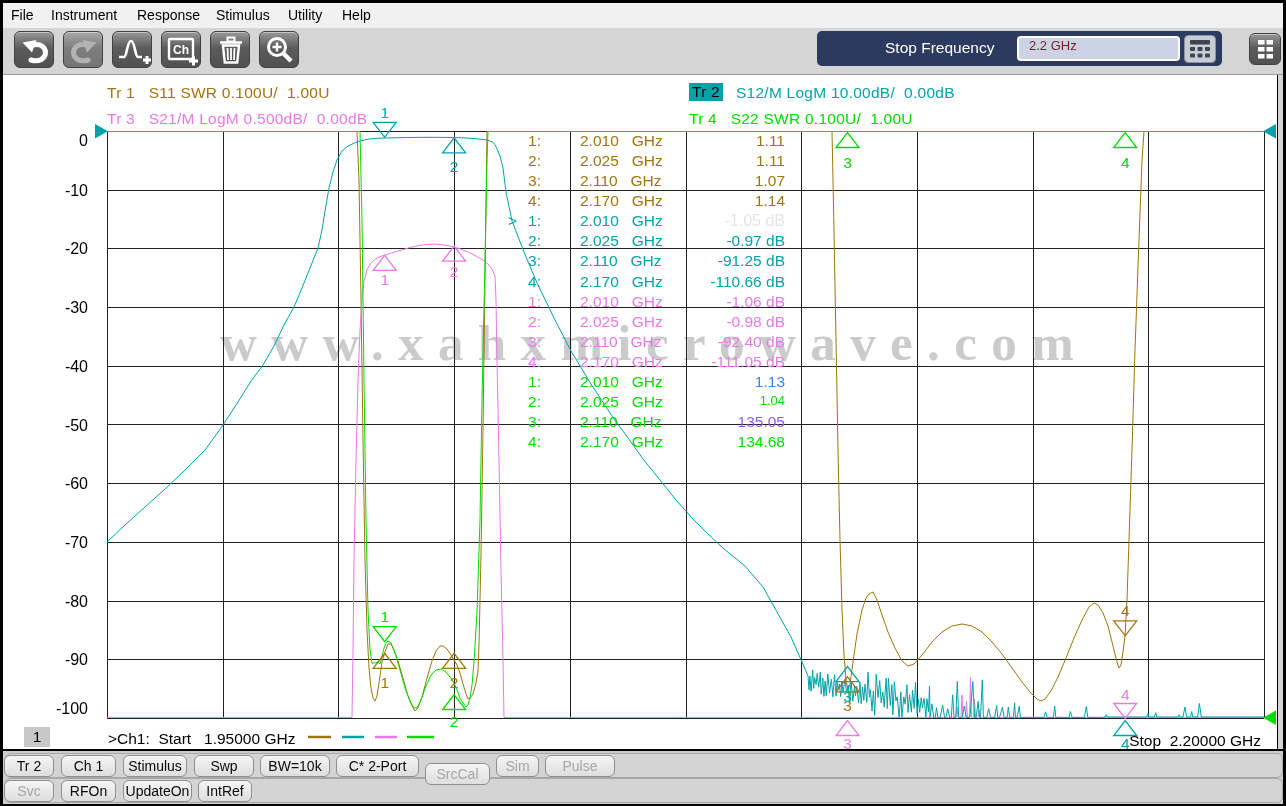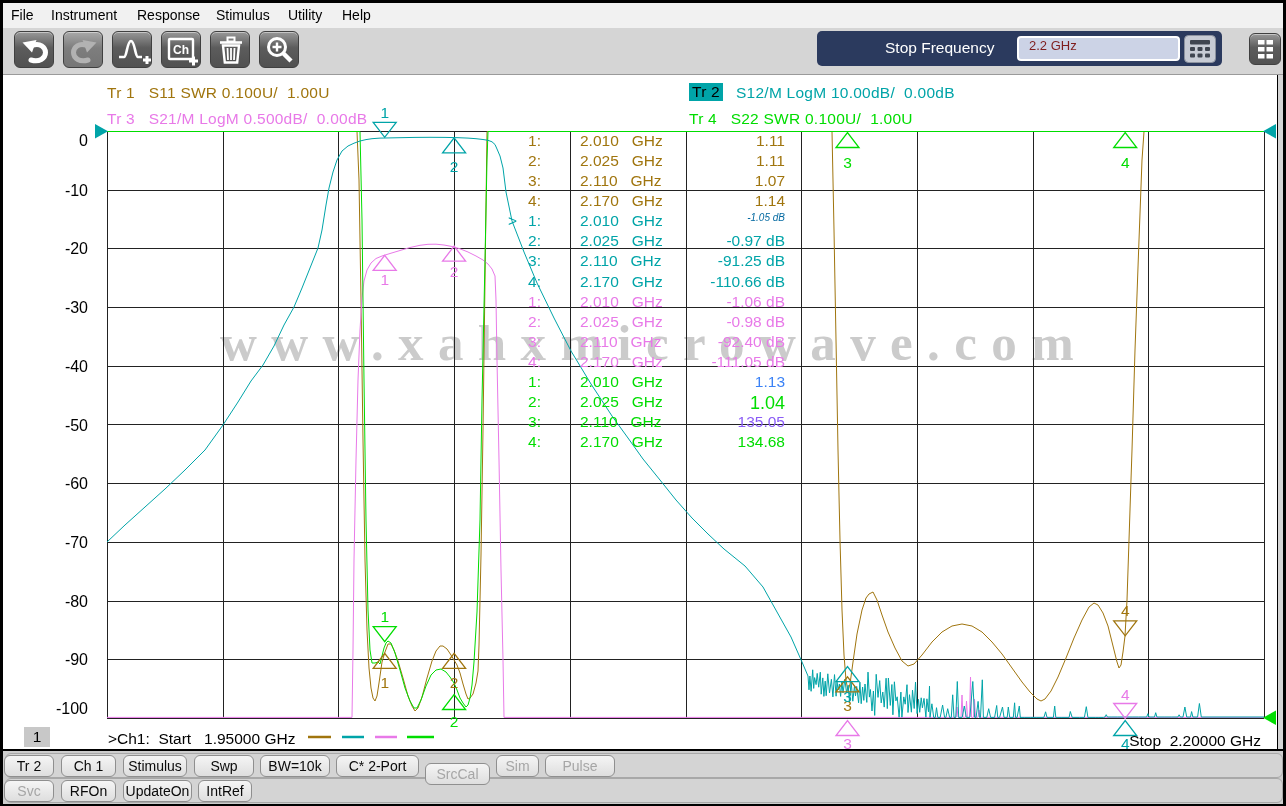--- a/index.html
+++ b/index.html
@@ -196,21 +196,21 @@
 <div style="position:absolute;left:655px;top:151.8px;width:130px;text-align:right;color:#a0750e;font-size:15.5px;">1.11</div>
 <div style="position:absolute;left:490px;top:171.9px;width:51px;text-align:right;color:#a0750e;font-size:15.5px;">3:</div>
 <div style="position:absolute;left:580px;top:171.9px;color:#a0750e;font-size:15.5px;">2.110&nbsp;&nbsp;&nbsp;GHz</div>
 <div style="position:absolute;left:655px;top:171.9px;width:130px;text-align:right;color:#a0750e;font-size:15.5px;">1.07</div>
 <div style="position:absolute;left:490px;top:192.1px;width:51px;text-align:right;color:#a0750e;font-size:15.5px;">4:</div>
 <div style="position:absolute;left:580px;top:192.1px;color:#a0750e;font-size:15.5px;">2.170&nbsp;&nbsp;&nbsp;GHz</div>
 <div style="position:absolute;left:655px;top:192.1px;width:130px;text-align:right;color:#a0750e;font-size:15.5px;">1.14</div>
 <div style="position:absolute;left:508px;top:212.2px;color:#00a4a8;font-size:15.5px;">&gt;</div>
 <div style="position:absolute;left:490px;top:212.2px;width:51px;text-align:right;color:#00a4a8;font-size:15.5px;">1:</div>
 <div style="position:absolute;left:580px;top:212.2px;color:#00a4a8;font-size:15.5px;">2.010&nbsp;&nbsp;&nbsp;GHz</div>
-<div style="position:absolute;left:655px;top:212.2px;width:130px;text-align:right;color:#0369a1;font-size:10px;font-style:italic;">-1.05 dB</div>
+<div style="position:absolute;left:655px;top:212.2px;width:130px;text-align:right;color:#e5e5e5;font-size:16px;">-1.05 dB</div>
 <div style="position:absolute;left:490px;top:232.2px;width:51px;text-align:right;color:#00a4a8;font-size:15.5px;">2:</div>
 <div style="position:absolute;left:580px;top:232.2px;color:#00a4a8;font-size:15.5px;">2.025&nbsp;&nbsp;&nbsp;GHz</div>
 <div style="position:absolute;left:655px;top:232.2px;width:130px;text-align:right;color:#00a4a8;font-size:15.5px;">-0.97 dB</div>
 <div style="position:absolute;left:490px;top:252.4px;width:51px;text-align:right;color:#00a4a8;font-size:15.5px;">3:</div>
 <div style="position:absolute;left:580px;top:252.4px;color:#00a4a8;font-size:15.5px;">2.110&nbsp;&nbsp;&nbsp;GHz</div>
 <div style="position:absolute;left:655px;top:252.4px;width:130px;text-align:right;color:#00a4a8;font-size:15.5px;">-91.25 dB</div>
 <div style="position:absolute;left:490px;top:272.5px;width:51px;text-align:right;color:#00a4a8;font-size:15.5px;">4:</div>
 <div style="position:absolute;left:580px;top:272.5px;color:#00a4a8;font-size:15.5px;">2.170&nbsp;&nbsp;&nbsp;GHz</div>
 <div style="position:absolute;left:655px;top:272.5px;width:130px;text-align:right;color:#00a4a8;font-size:15.5px;">-110.66 dB</div>
 <div style="position:absolute;left:490px;top:292.6px;width:51px;text-align:right;color:#e879e8;font-size:15.5px;">1:</div>
@@ -223,21 +223,21 @@
 <div style="position:absolute;left:580px;top:332.8px;color:#e879e8;font-size:15.5px;">2.110&nbsp;&nbsp;&nbsp;GHz</div>
 <div style="position:absolute;left:655px;top:332.8px;width:130px;text-align:right;color:#e879e8;font-size:15.5px;">-92.40 dB</div>
 <div style="position:absolute;left:490px;top:352.9px;width:51px;text-align:right;color:#e879e8;font-size:15.5px;">4:</div>
 <div style="position:absolute;left:580px;top:352.9px;color:#e879e8;font-size:15.5px;">2.170&nbsp;&nbsp;&nbsp;GHz</div>
 <div style="position:absolute;left:655px;top:352.9px;width:130px;text-align:right;color:#e879e8;font-size:15.5px;">-111.05 dB</div>
 <div style="position:absolute;left:490px;top:373.0px;width:51px;text-align:right;color:#00dd00;font-size:15.5px;">1:</div>
 <div style="position:absolute;left:580px;top:373.0px;color:#00dd00;font-size:15.5px;">2.010&nbsp;&nbsp;&nbsp;GHz</div>
 <div style="position:absolute;left:655px;top:373.0px;width:130px;text-align:right;color:#3b82f6;font-size:15.5px;">1.13</div>
 <div style="position:absolute;left:490px;top:393.1px;width:51px;text-align:right;color:#00dd00;font-size:15.5px;">2:</div>
 <div style="position:absolute;left:580px;top:393.1px;color:#00dd00;font-size:15.5px;">2.025&nbsp;&nbsp;&nbsp;GHz</div>
-<div style="position:absolute;left:655px;top:393.1px;width:130px;text-align:right;color:#00dd00;font-size:18px;">1.04</div>
+<div style="position:absolute;left:655px;top:393.1px;width:130px;text-align:right;color:#00dd00;font-size:13px;">1.04</div>
 <div style="position:absolute;left:490px;top:413.2px;width:51px;text-align:right;color:#00dd00;font-size:15.5px;">3:</div>
 <div style="position:absolute;left:580px;top:413.2px;color:#00dd00;font-size:15.5px;">2.110&nbsp;&nbsp;&nbsp;GHz</div>
 <div style="position:absolute;left:655px;top:413.2px;width:130px;text-align:right;color:#8b5cf6;font-size:15.5px;">135.05</div>
 <div style="position:absolute;left:490px;top:433.2px;width:51px;text-align:right;color:#00dd00;font-size:15.5px;">4:</div>
 <div style="position:absolute;left:580px;top:433.2px;color:#00dd00;font-size:15.5px;">2.170&nbsp;&nbsp;&nbsp;GHz</div>
 <div style="position:absolute;left:655px;top:433.2px;width:130px;text-align:right;color:#00dd00;font-size:15.5px;">134.68</div>
 <div class="ftr" style="left:108px;top:730px;">&gt;Ch1:&nbsp;&nbsp;Start&nbsp;&nbsp;&nbsp;1.95000&nbsp;GHz</div>
 <svg class="abs" style="left:300px;top:732px;" width="145" height="10">
 <line x1="8" y1="5" x2="31" y2="5" stroke="#a0750e" stroke-width="2.5"></line>
 <line x1="42" y1="5" x2="64" y2="5" stroke="#00a4a8" stroke-width="2.5"></line>

